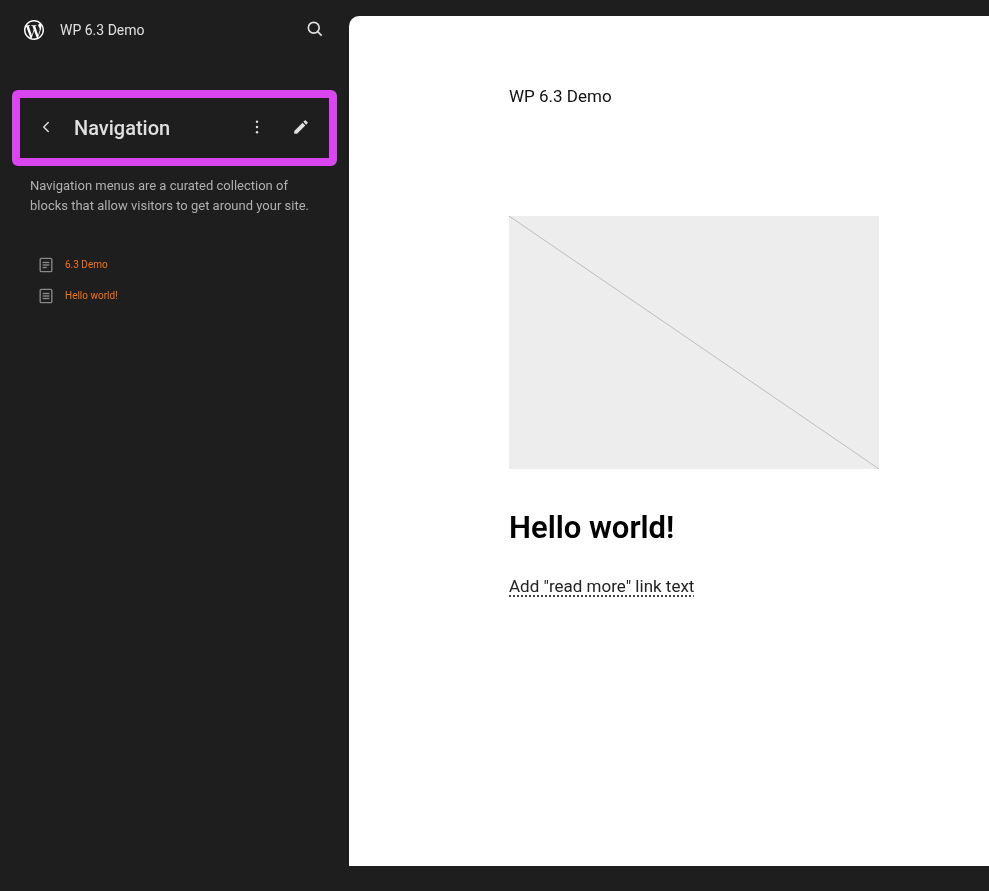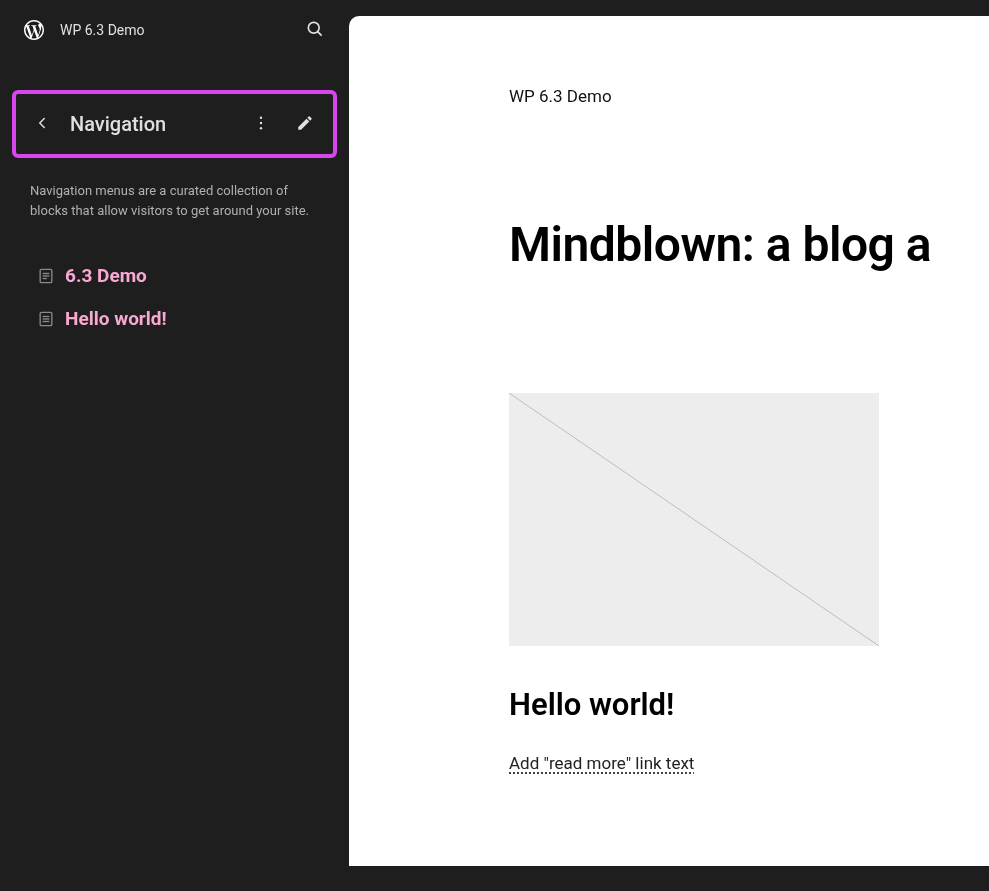--- a/index.html
+++ b/index.html
@@ -6,30 +6,30 @@
   html, body { width: 989px; height: 891px; overflow: hidden; font-family: -apple-system, BlinkMacSystemFont, "Segoe UI", Roboto, sans-serif; background: #1e1e1e; }
   .app { display: flex; height: 100%; }
 
   
   .sidebar { width: 360px; background: #1e1e1e; color: #e0e0e0; display: flex; flex-direction: column; }
   .sb-top { display: flex; align-items: center; height: 60px; padding: 0 16px 0 22px; gap: 14px; }
   .wp-logo { width: 24px; height: 24px; color: #fff; flex-shrink: 0; }
   .site-title { flex: 1; color: #e0e0e0; font-size: 14px; font-weight: 400; }
   .search-btn { width: 36px; height: 36px; display:flex; align-items:center; justify-content:center; color:#e0e0e0; background:transparent; border:none; cursor:pointer; }
 
-  .panel-header-wrap { margin: 30px 12px 0 12px; border: 4px solid #d946ef; border-radius: 6px; padding: 6px 4px; }
+  .panel-header-wrap { margin: 30px 12px 0 12px; border: 8px solid #d946ef; border-radius: 6px; padding: 6px 4px; }
   .panel-header { display: flex; align-items: center; gap: 8px; height: 48px; padding: 0 6px; }
   .back-btn { width: 32px; height: 32px; display:flex; align-items:center; justify-content:center; background:transparent; border:none; color:#e0e0e0; cursor:pointer; }
   .panel-title { flex:1; font-size: 20px; font-weight: 500; color: #e0e0e0; padding-left:4px; }
   .icon-btn { width: 36px; height: 36px; display:flex; align-items:center; justify-content:center; background:transparent; border:none; color:#e0e0e0; cursor:pointer; }
 
-  .panel-desc { padding: 10px 30px 0 30px; font-size: 13px; line-height: 1.5; color: #b0b0b0; margin-top: 13px; }
+  .panel-desc { padding: 10px 30px 0 30px; font-size: 13px; line-height: 1.5; color: #b0b0b0; }
 
   .nav-list { padding: 34px 10px 0 10px; }
-  .nav-item { display:flex; align-items:center; gap:14px; padding: 10px 20px 10px 55px; color:#f9a8d4; font-size:19px; cursor:pointer; position:relative;font-weight:bold; }
+  .nav-item { display:flex; align-items:center; gap:14px; padding: 10px 20px 10px 55px; color:#f97316; font-size:10px; cursor:pointer; position:relative; }
   .nav-item .page-ico { position:absolute; left:26px; width:20px; height:20px; color:#8a8a8a; }
 
   .sb-footer { margin-top:auto; border-top:1px solid #2b2b2b; height: 80px; display:flex; align-items:center; padding-left: 38px; gap: 14px; color:#b0b0b0; font-size:13.5px; }
   .check-ico { width:16px; height:16px; color:#b0b0b0; }
 
   
   .canvas-wrap { flex:1; background:#1e1e1e; padding: 16px 0 0 0; }
   .canvas { background:#fff; height: 850px; width: 640px; overflow:hidden; border-top-left-radius: 10px; }
   .canvas-inner { padding: 70px 0 0 160px; }
   .c-site-title { font-size: 17px; color:#111; margin-bottom: 110px; }
@@ -119,21 +119,20 @@
         <span>Hello world!</span>
       </div>
     </div>
 
   </aside>
 
   <div class="canvas-wrap">
     <div class="canvas">
       <div class="canvas-inner">
         <div class="c-site-title">WP 6.3 Demo</div>
-        <h1 class="c-heading">Mindblown: a blog a</h1>
         <div class="c-placeholder">
           <svg viewBox="0 0 370 253" preserveAspectRatio="none">
               <line x1="0" y1="0" x2="370" y2="253" stroke="#bdbdbd" stroke-width="1"></line>
             </svg>
         </div>
         <h2 class="c-post-title">Hello world!</h2>
         <span class="c-readmore">Add "read more" link text</span>
       </div>
     </div>
   </div>

